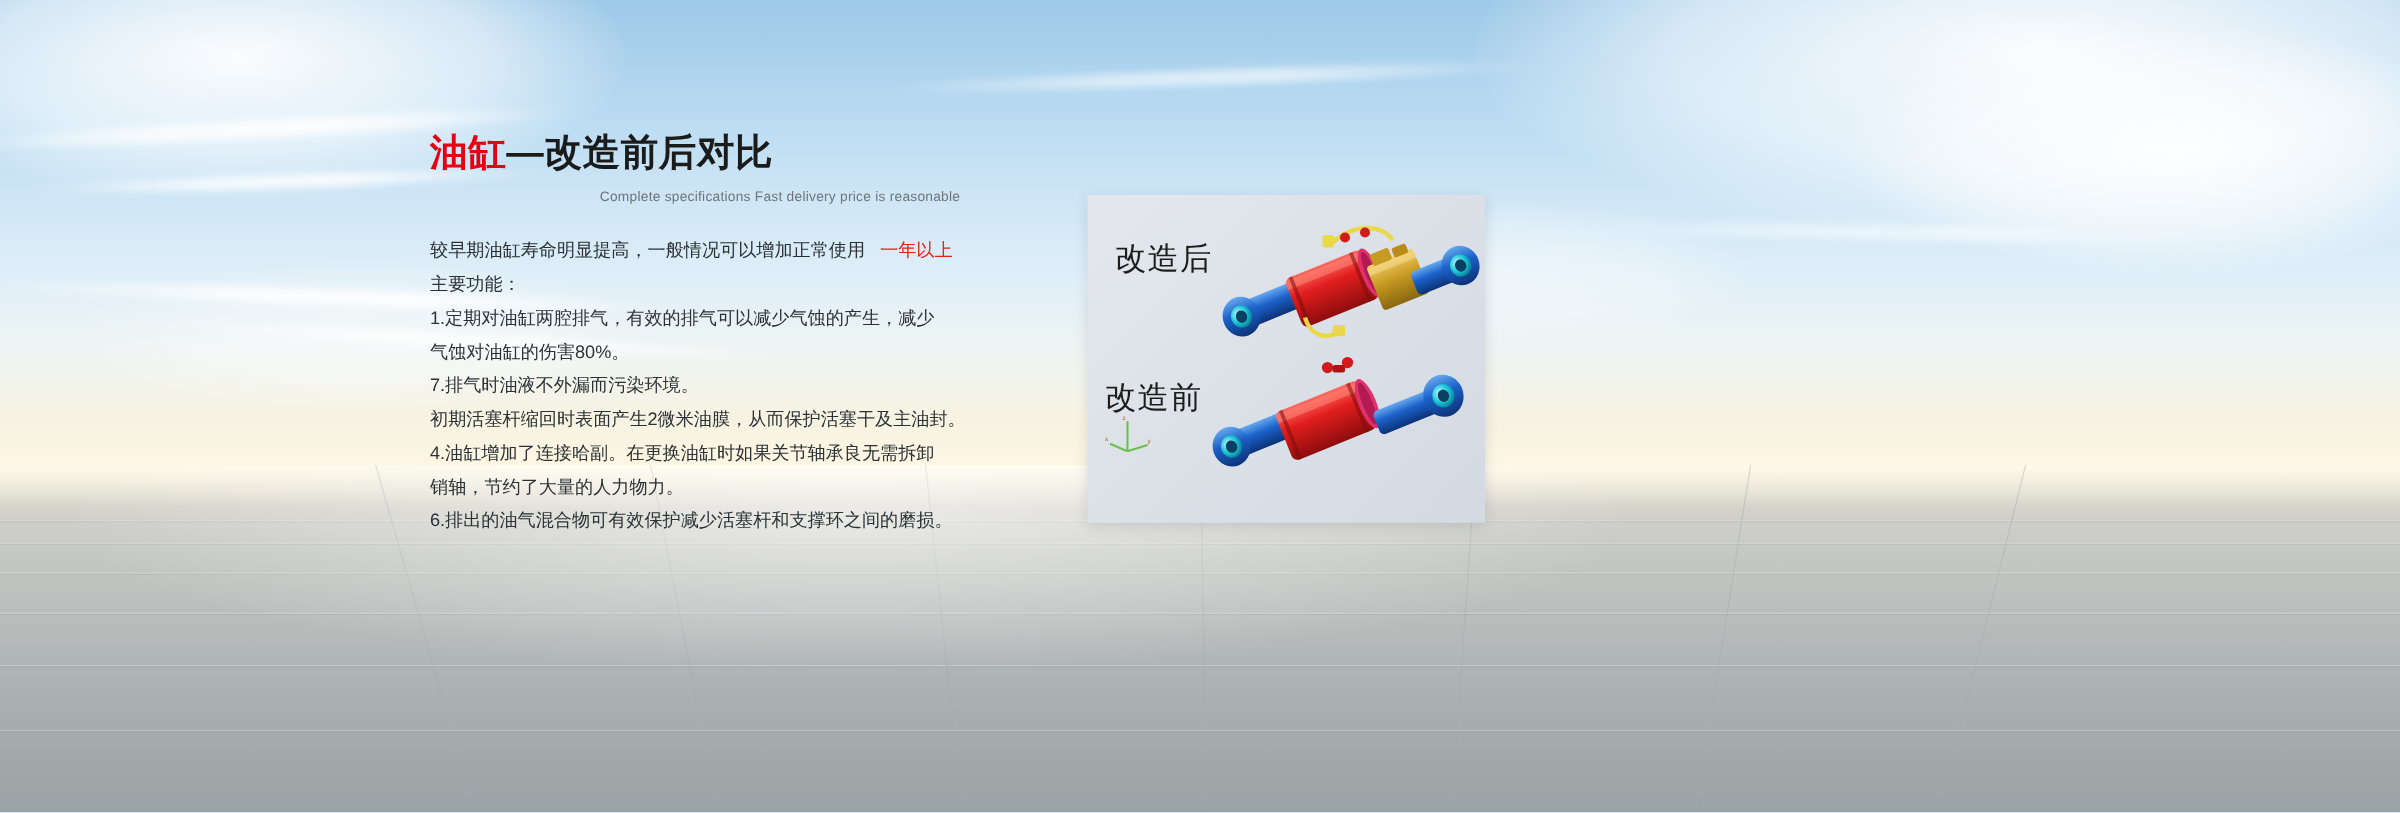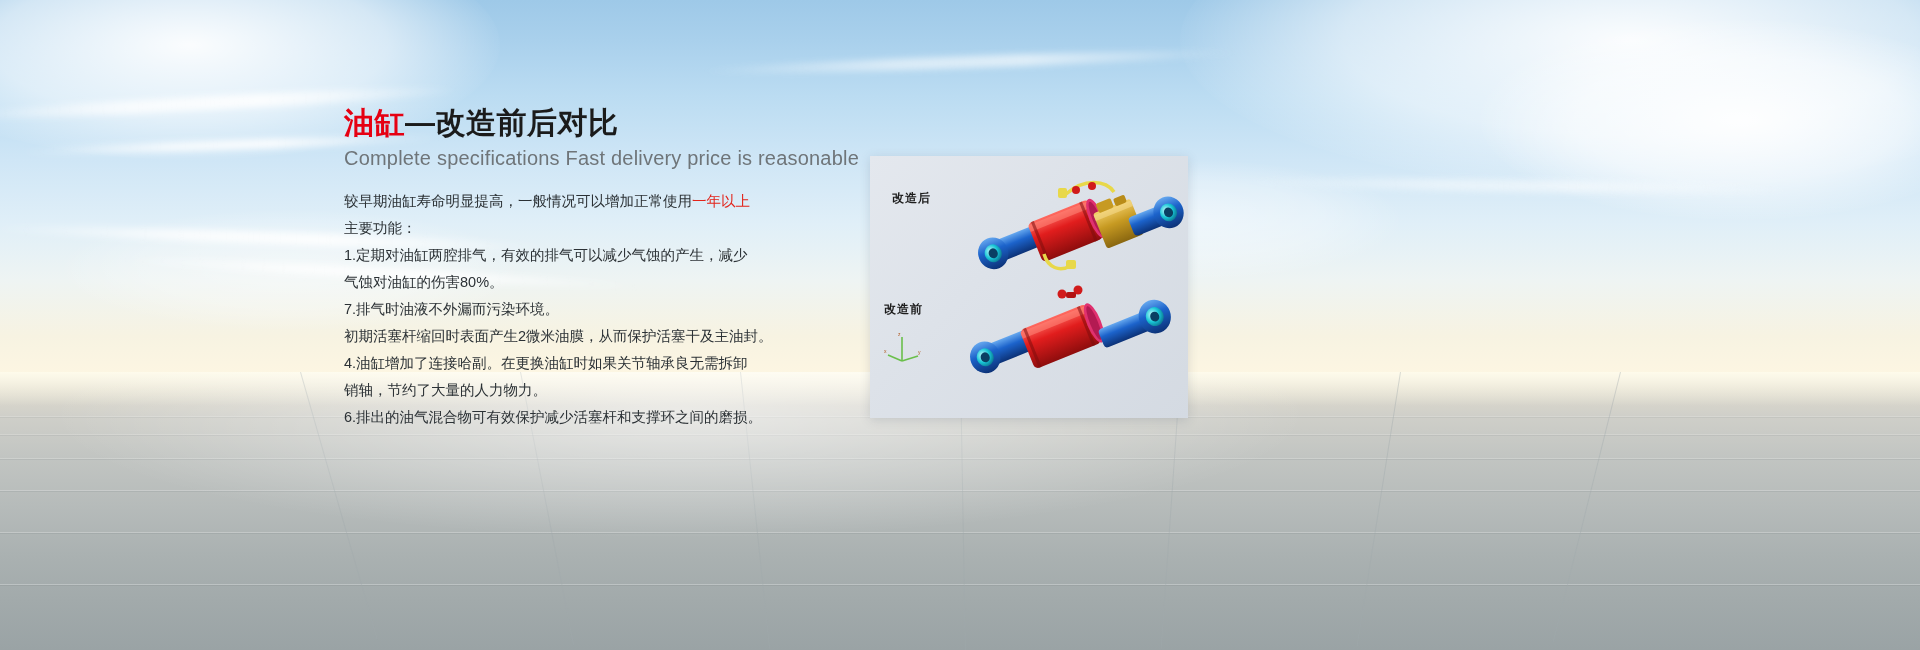--- a/index.html
+++ b/index.html
@@ -96,51 +96,51 @@
     font-size: 30px;
     font-weight: bold;
     color: #1b1b1b;
     letter-spacing: .5px;
     line-height: 38px;
     white-space: nowrap;
   }
   .title .hl { color: #e60012; }
   .subtitle {
     margin-top: 6px;
-    font-size: 20px;
+    font-size: 11px;
     color: #6f7579;
     letter-spacing: .2px;
     line-height: 20px;
     white-space: nowrap;
+    text-align: center;
   }
   .body {
     margin-top: 20px;
     font-size: 14.5px;
     color: #2b3135;
     line-height: 27px;
   }
   .body .line { white-space: nowrap; }
-  .body .red { color: #e2231a; }
+  .body .red { color: #e2231a; padding-left: 12px; }
 
   
   .panel {
     position: absolute;
     left: 870px; top: 156px;
     width: 318px; height: 262px;
     background: linear-gradient(135deg, #e4e8ee 0%, #dde2e9 40%, #d4dae2 100%);
     box-shadow: 0 2px 10px rgba(60,80,100,.18);
   }
   .panel-label {
     position: absolute;
     font-family: "DejaVu Serif", "Liberation Serif", serif;
-    font-size: 12px;
+    font-size: 25px;
     color: #1d1d1d;
     letter-spacing: 1px;
     white-space: nowrap;
-    font-weight: bold;
   }
   .label-after  { left: 22px; top: 34px; }
   .label-before { left: 14px; top: 145px; }
 
   .axis { position: absolute; left: 14px; top: 175px; width: 40px; height: 36px; }
 
   .cyl { position: absolute; }
   .cyl svg { display: block; }
 </style>
 </head>

